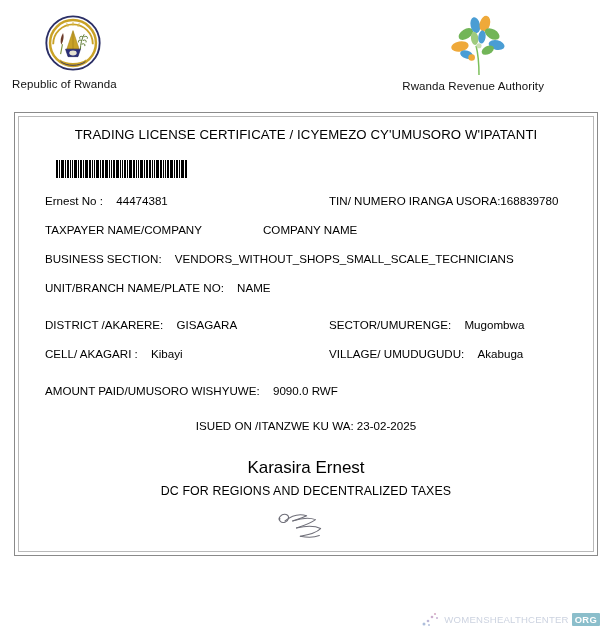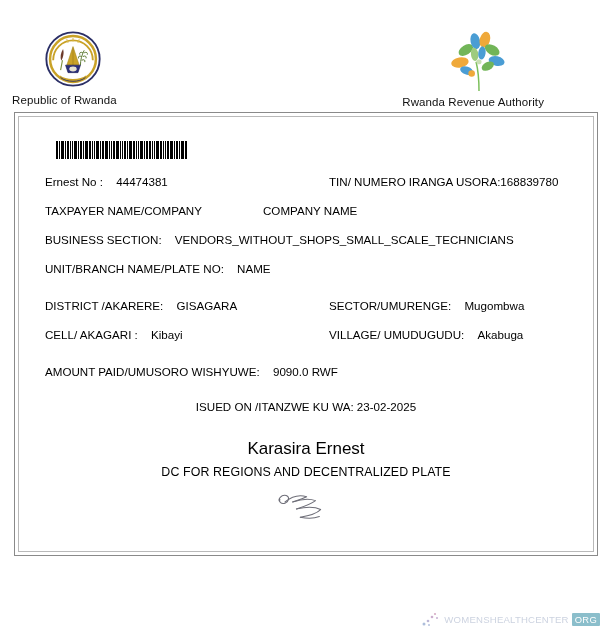--- a/index.html
+++ b/index.html
@@ -12,21 +12,21 @@
     height: 640px;
     position: relative;
     font-family: "Liberation Sans", sans-serif;
     color: #000;
     overflow: hidden;
   }
 
   
   .header {
     position: absolute;
-    top: 16px; left: 0;
+    top: 0; left: 0;
     width: 564px;
     height: 108px;
   }
   .logo-block {
     position: absolute;
     text-align: center;
   }
   .logo-block.left  { left: 8px;  top: 12px; width: 130px; }
   .logo-block.right { right: 20px; top: 12px; width: 170px; }
   .logo-caption {
@@ -148,21 +148,21 @@
     font-size: 9.6px;
     letter-spacing: .2px;
     color: #9aa7c2;
     font-family: "Liberation Sans", sans-serif;
   }
   .wm-badge {
     margin-left: 3px;
     background: #1a7f98;
     color: #ffffff;
     font-size: 9.4px;
-    font-weight: normal;
+    font-weight: bold;
     padding: 1px 3px 1px 3px;
     border-radius: 1px;
     letter-spacing: .3px;
   }
 </style>
 </head>
 <body>
 
 <div class="header">
 
@@ -228,20 +228,21 @@
       </svg>
     </div>
     <div class="logo-caption">Rwanda Revenue Authority</div>
   </div>
 </div>
 
 <div class="certificate">
   <div class="certificate-inner">
     <div class="cert-content">
 
+      <div class="cert-title">TRADING LICENSE CERTIFICATE / ICYEMEZO CY'UMUSORO W'IPATANTI</div>
 
       <div class="year-row">
         <div class="barcode">
           <span style="width:2px"></span>
             <span style="width:1px"></span>
             <span style="width:3px"></span>
           <span style="width:1px"></span>
             <span style="width:2px"></span>
             <span style="width:1px"></span>
           <span style="width:1px"></span>
@@ -352,21 +353,21 @@
       </div>
 
       <div class="gap-md"></div>
 
       <div class="centered">
         <span>ISUED ON /ITANZWE KU WA:</span>
         <span>23-02-2025</span>
       </div>
 
       <div class="sig-name">Karasira Ernest</div>
-      <div class="sig-role">DC FOR REGIONS AND DECENTRALIZED PLATE</div>
+      <div class="sig-role">DC FOR REGIONS AND DECENTRALIZED TAXES</div>
 
       <div class="sig-mark">
         <svg width="70" height="40" viewBox="0 0 110 60" aria-hidden="true">
           <g fill="none" stroke="#6e6e78" stroke-width="1.6" stroke-linecap="round" stroke-linejoin="round">
             <path d="M14 22 C10 18 16 10 24 12 C30 14 28 22 22 24 C16 26 12 22 14 18"></path>
             <path d="M22 22 C32 14 44 10 56 14 C48 18 40 20 34 22"></path>
             <path d="M34 22 C46 18 60 16 70 20 C62 26 50 30 40 33"></path>
             <path d="M40 33 C54 30 70 30 78 34 C72 40 58 44 46 46"></path>
             <path d="M46 46 C56 48 68 48 76 45"></path>
           </g>

